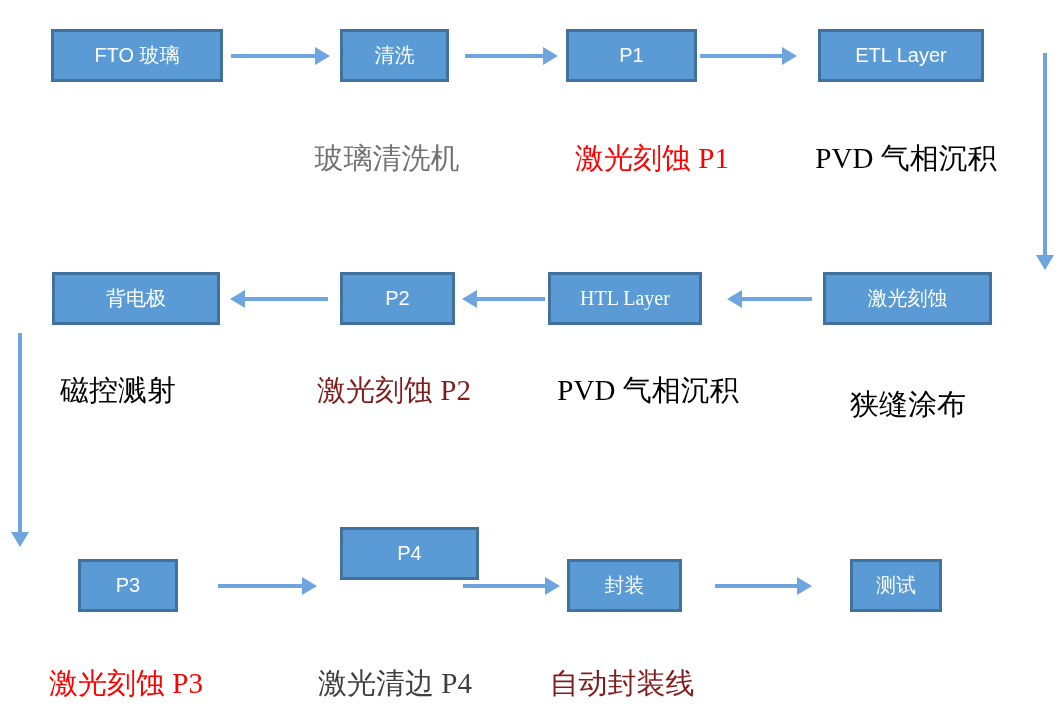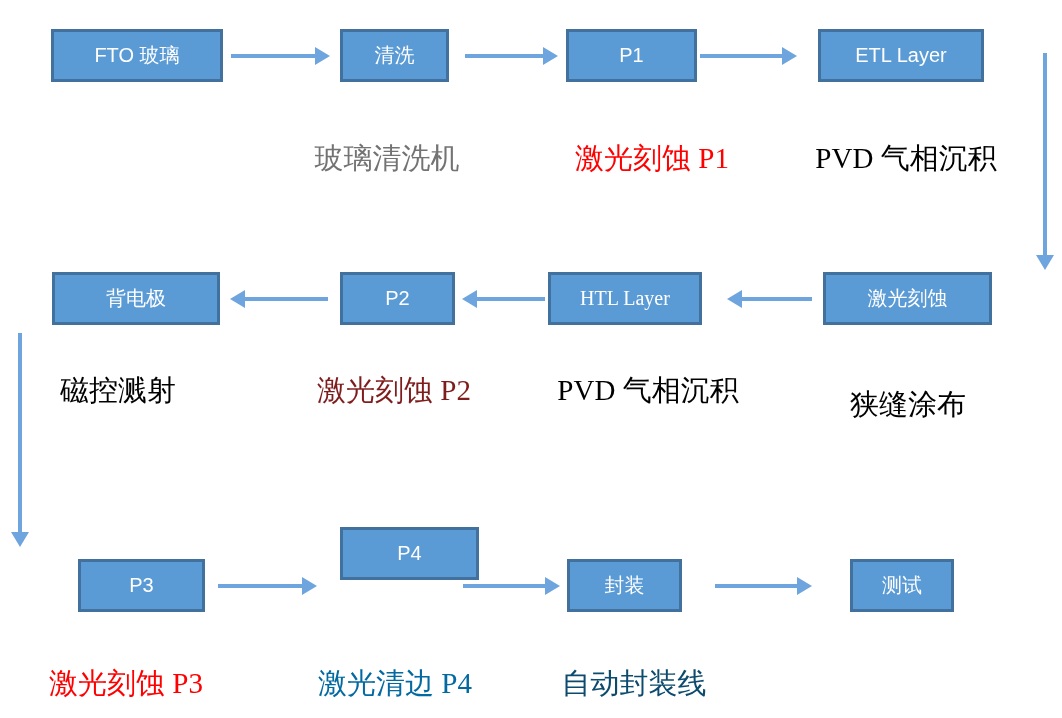--- a/index.html
+++ b/index.html
@@ -96,24 +96,24 @@
 <div class="arrow arrow-left" style="left:462px; top:290px; width:83px;"></div>
 <div class="arrow arrow-left" style="left:230px; top:290px; width:98px;"></div>
 
 <div class="arrow arrow-down" style="left:11px; top:333px; height:214px;"></div>
 
 <div class="caption" style="left: 118px; top: 373px; color: rgb(0, 0, 0);">磁控溅射</div>
 <div class="caption" style="left: 394px; top: 373px; color: #7f1d1d;">激光刻蚀 P2</div>
 <div class="caption" style="left: 648px; top: 373px; color: rgb(0, 0, 0);">PVD 气相沉积</div>
 <div class="caption" style="left: 908px; top: 387px; color: rgb(0, 0, 0);">狭缝涂布</div>
 
-<div class="node" style="left:78px; top:559px; width:127px;text-align:center;">P3</div>
+<div class="node" style="left:78px; top:559px; width:100px;text-align:center;">P3</div>
 <div class="node" style="left:340px; top:527px; width:139px;">P4</div>
 <div class="node" style="left:567px; top:559px; width:115px;">封装</div>
-<div class="node" style="left:850px; top:559px; width:104px;">测试</div>
+<div class="node" style="left:850px; top:559px; width:92px;">测试</div>
 
 <div class="arrow arrow-right" style="left:218px; top:577px; width:99px;"></div>
 <div class="arrow arrow-right" style="left:463px; top:577px; width:97px;"></div>
 <div class="arrow arrow-right" style="left:715px; top:577px; width:97px;"></div>
 
 <div class="caption" style="left: 126px; top: 666px; color: rgb(255, 0, 0);">激光刻蚀 P3</div>
-<div class="caption" style="left: 395px; top: 666px; color: #0369a1;">激光清边 P4</div>
-<div class="caption" style="left: 622px; top: 666px; color: #0c4a6e; margin-left: 12px;">自动封装线</div>
+<div class="caption" style="left: 395px; top: 666px; color: #404040;">激光清边 P4</div>
+<div class="caption" style="left: 622px; top: 666px; color: #7f1d1d;">自动封装线</div>
 
 </body></html>

